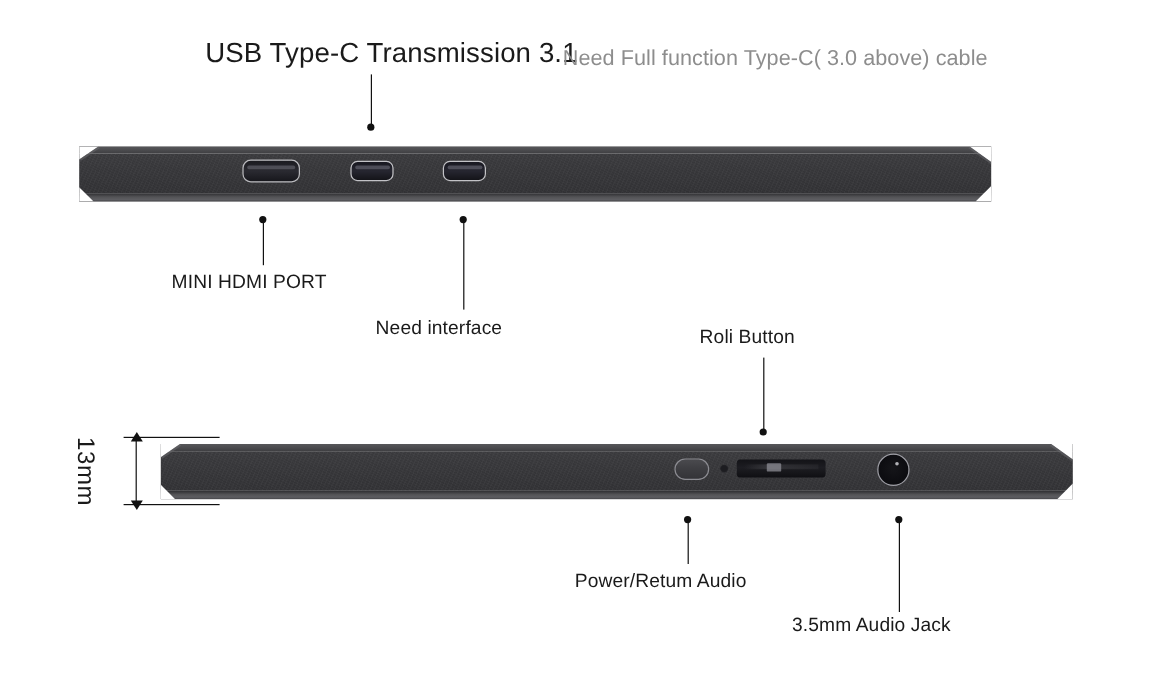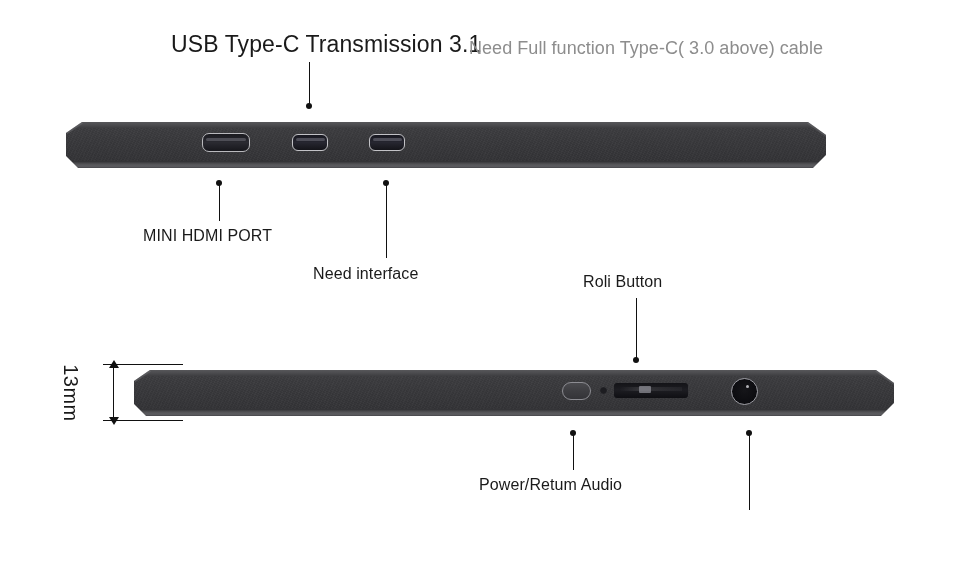--- a/index.html
+++ b/index.html
@@ -306,20 +306,21 @@
       <div class="jack-glint"></div>
     </div>
   </div>
 
   <div class="leader-dot" style="left:570px; top:430px;"></div>
   <div class="leader" style="left:573px; top:433px; height:37px;"></div>
   <div class="label callout-label" style="left:479px; top:477px;">Power/Retum Audio</div>
 
   <div class="leader-dot" style="left:746px; top:430px;"></div>
   <div class="leader" style="left:749px; top:433px; height:77px;"></div>
+  <div class="label callout-label" style="left:660px; top:514px;">3.5mm Audio Jack</div>
 
   <div class="ext-line" style="left:103px; top:364px; width:80px;"></div>
   <div class="ext-line" style="left:103px; top:420px; width:80px;"></div>
 
   <div class="dim-line" style="left:113px; top:364px; height:57px;"></div>
 
   <div class="arrow-up" style="left:109px; top:360px;"></div>
   <div class="arrow-down" style="left:109px; top:417px;"></div>
 
   <div class="label dim-label" style="left:42px; top:383px; transform: rotate(90deg);">13mm</div>

